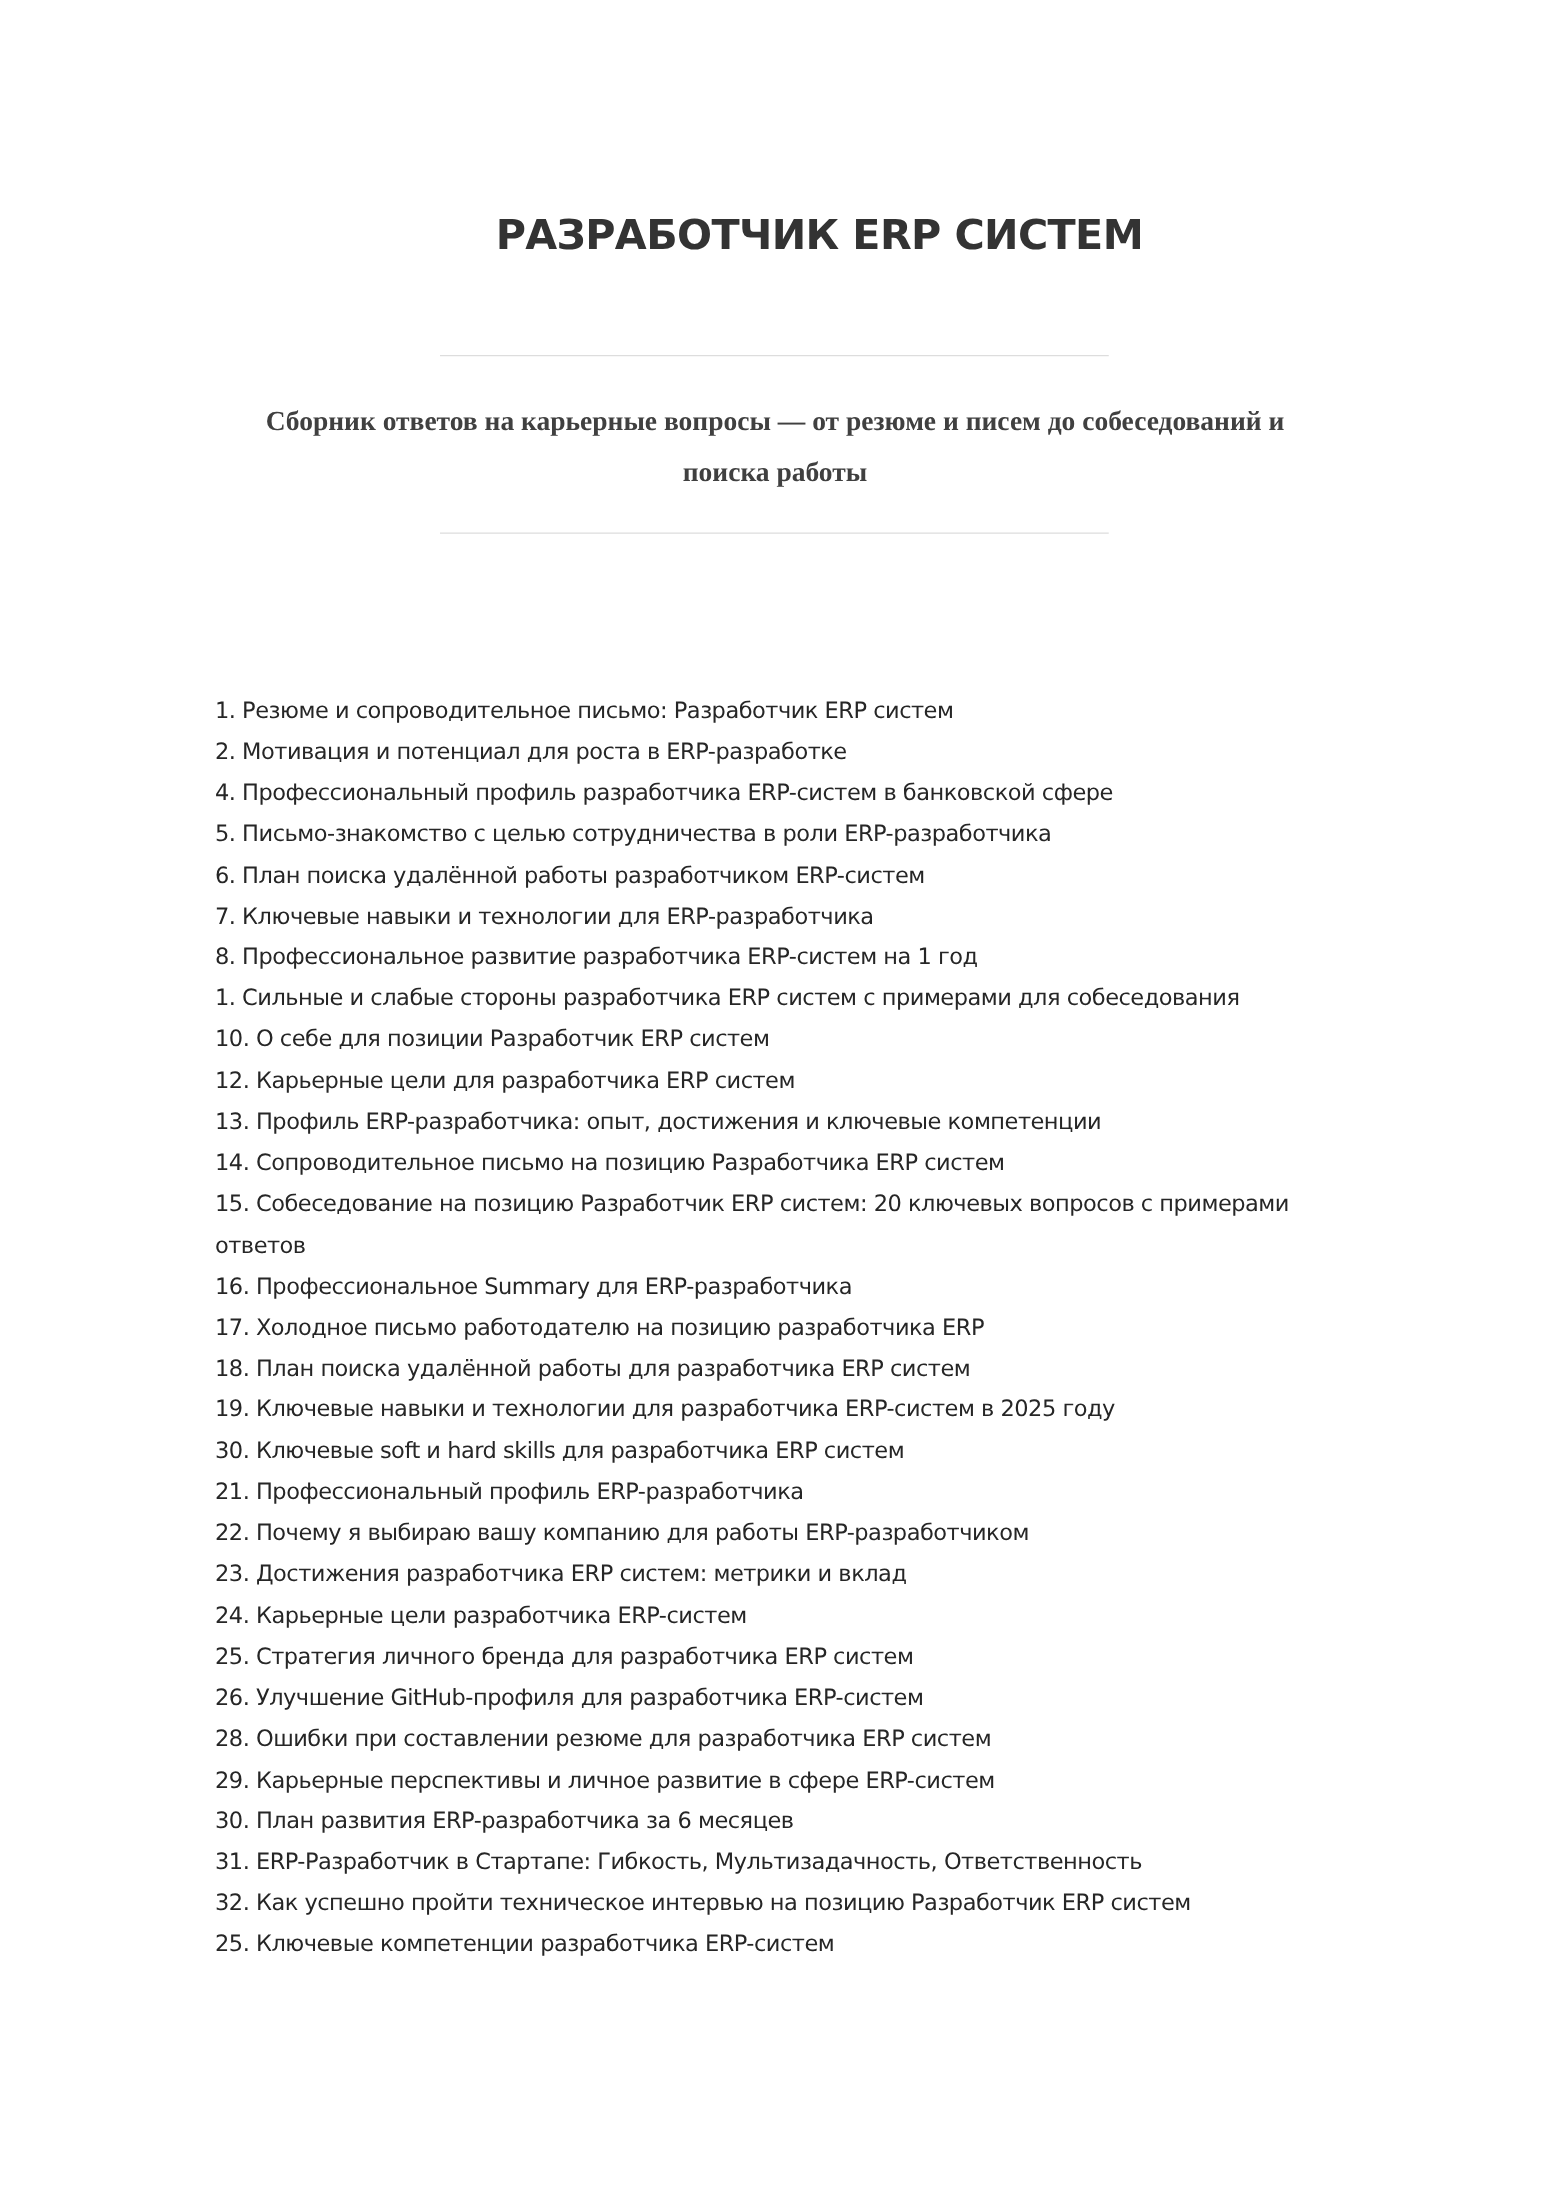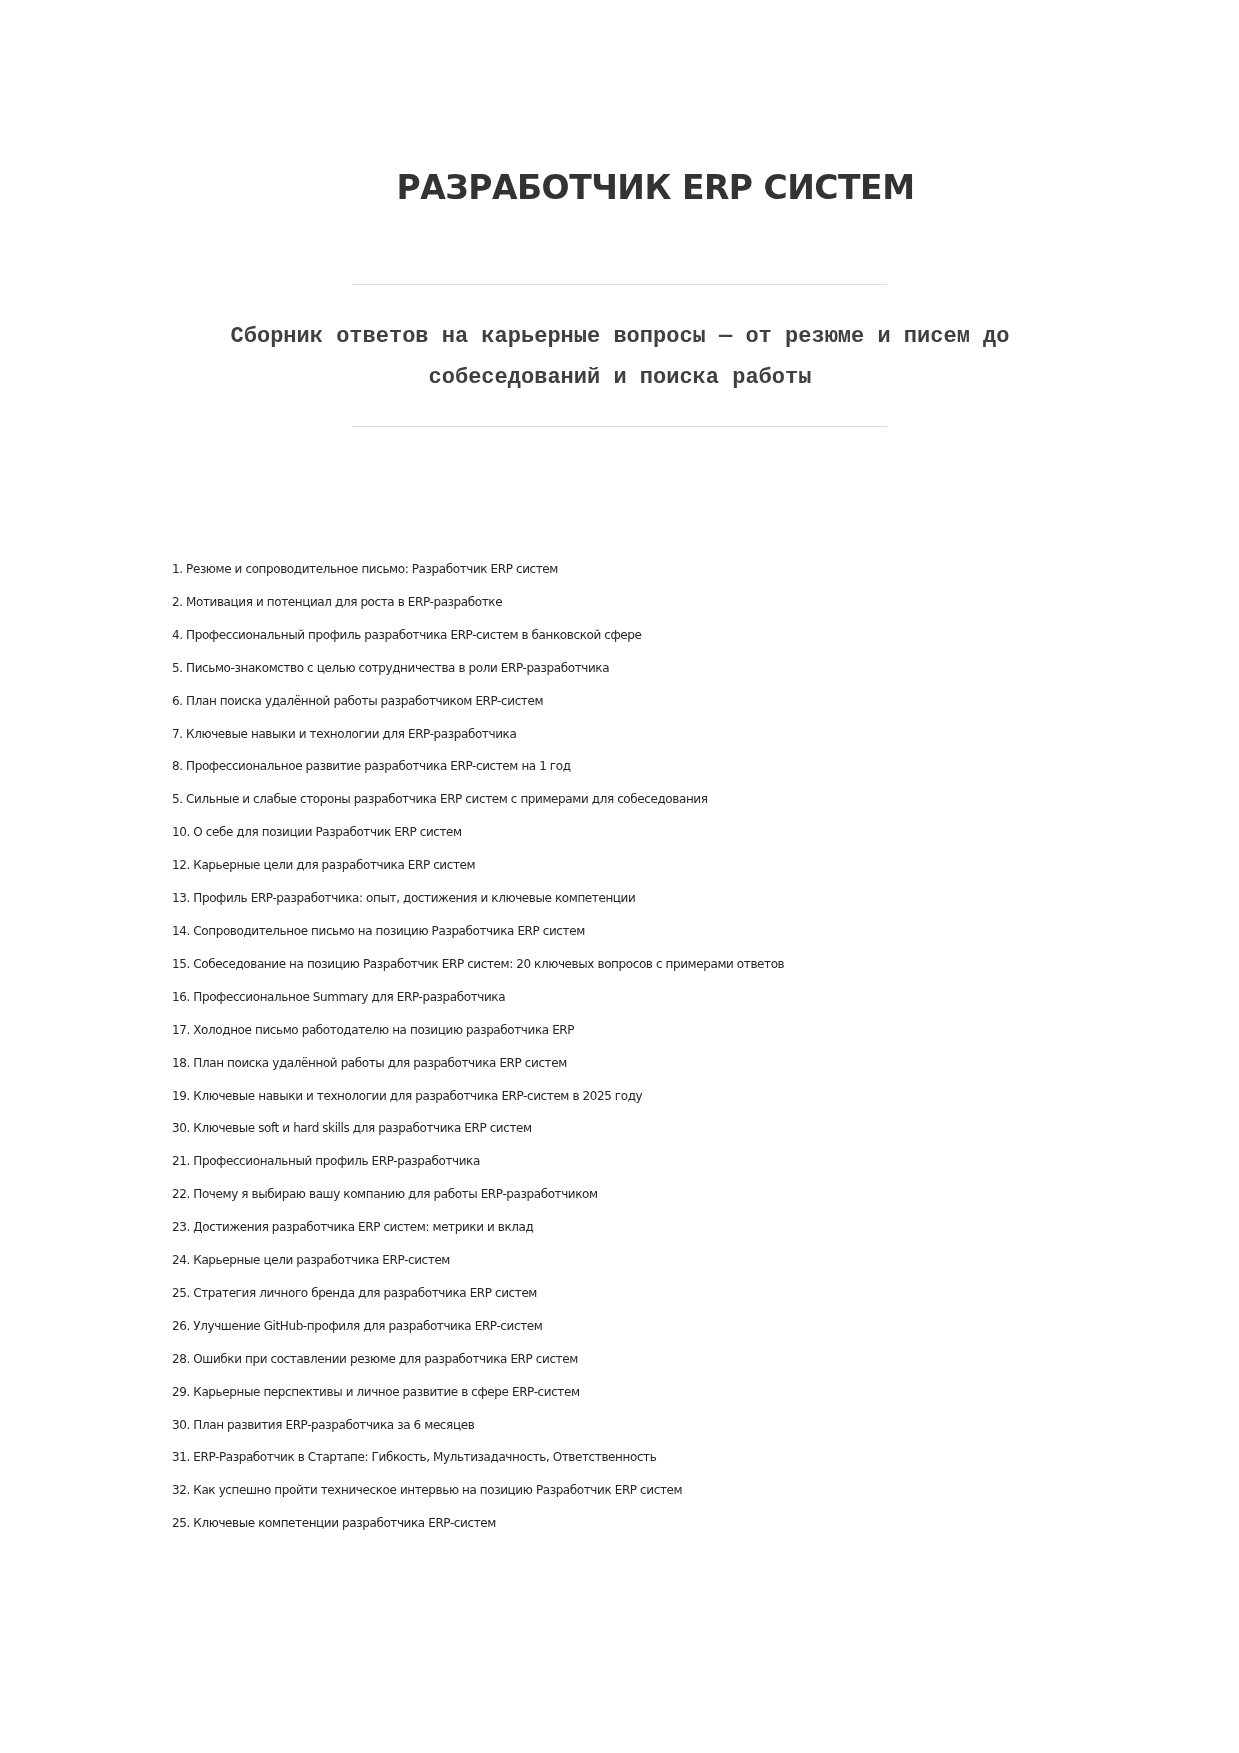--- a/index.html
+++ b/index.html
@@ -44,37 +44,37 @@
       border-top: 1px solid #dddddd;
     }
     .divider.top { top: 284px; }
     .divider.bottom { top: 426px; }
     .subtitle {
       position: absolute;
       left: 200px;
       width: 840px;
       top: 316px;
       text-align: center;
-      font-family: Liberation Mono, monospace;
+      font-family: Liberation Serif, serif;
       font-weight: bold;
       font-size: 22px;
       line-height: 41px;
       color: #404040;
       margin: 0;
     }
     .toc {
       position: absolute;
       left: 172px;
       top: 553px;
       width: 900px;
       margin: 0;
       padding: 0;
       list-style: none;
       font-family: "DejaVu Sans", sans-serif;
-      font-size: 12px;
+      font-size: 18px;
       line-height: 32.9px;
       color: #262626;
     }
     .toc li {
       margin: 0;
       padding: 0;
       letter-spacing: -0.4px;
     }
   </style>
 </head>
@@ -87,21 +87,21 @@
   <div class="divider bottom"></div>
 
   <ul class="toc">
     <li>1. Резюме и сопроводительное письмо: Разработчик ERP систем</li>
     <li>2. Мотивация и потенциал для роста в ERP-разработке</li>
     <li>4. Профессиональный профиль разработчика ERP-систем в банковской сфере</li>
     <li>5. Письмо-знакомство с целью сотрудничества в роли ERP-разработчика</li>
     <li>6. План поиска удалённой работы разработчиком ERP-систем</li>
     <li>7. Ключевые навыки и технологии для ERP-разработчика</li>
     <li>8. Профессиональное развитие разработчика ERP-систем на 1 год</li>
-    <li>5. Сильные и слабые стороны разработчика ERP систем с примерами для собеседования</li>
+    <li>1. Сильные и слабые стороны разработчика ERP систем с примерами для собеседования</li>
     <li>10. О себе для позиции Разработчик ERP систем</li>
     <li>12. Карьерные цели для разработчика ERP систем</li>
     <li>13. Профиль ERP-разработчика: опыт, достижения и ключевые компетенции</li>
     <li>14. Сопроводительное письмо на позицию Разработчика ERP систем</li>
     <li>15. Собеседование на позицию Разработчик ERP систем: 20 ключевых вопросов с примерами ответов</li>
     <li>16. Профессиональное Summary для ERP-разработчика</li>
     <li>17. Холодное письмо работодателю на позицию разработчика ERP</li>
     <li>18. План поиска удалённой работы для разработчика ERP систем</li>
     <li>19. Ключевые навыки и технологии для разработчика ERP-систем в 2025 году</li>
     <li>30. Ключевые soft и hard skills для разработчика ERP систем</li>

